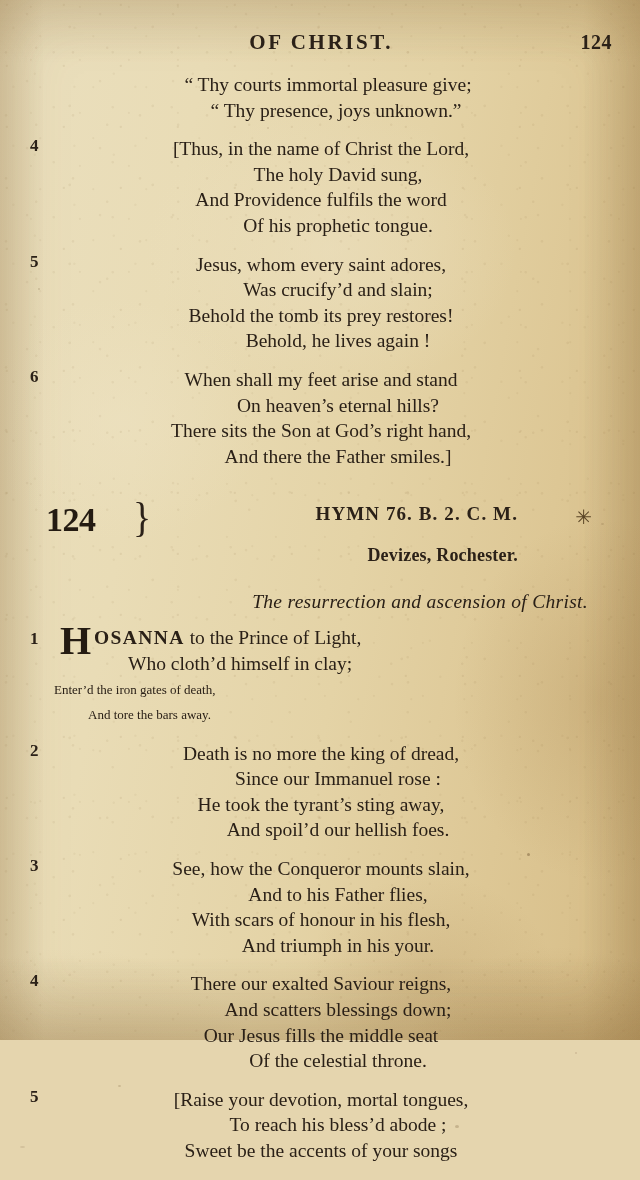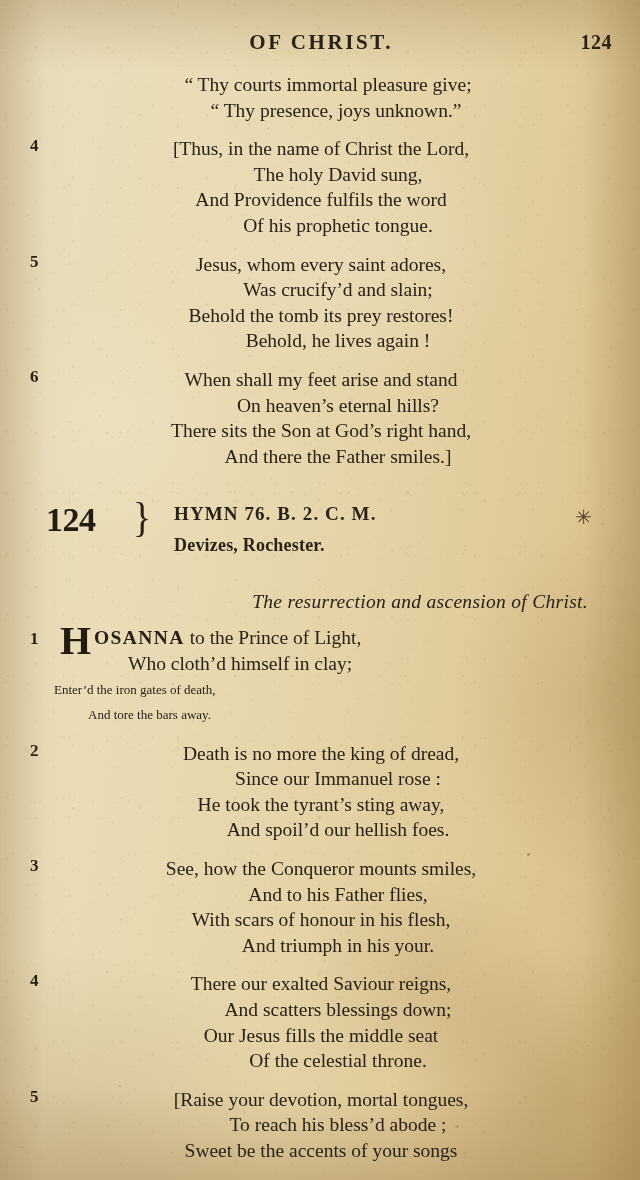--- a/index.html
+++ b/index.html
@@ -11,21 +11,21 @@
     height: 1180px;
     overflow: hidden;
     background: #e5d5ae;
     font-family: "Liberation Serif", "DejaVu Serif", serif;
   }
 
   
   .page {
     position: relative;
     width: 640px;
-    height: 1180px;
+    height: 1040px;
     background:
       radial-gradient(ellipse 230px 200px at 560px 1090px, rgba(150,112,60,0.30), rgba(150,112,60,0) 72%),
       radial-gradient(ellipse 210px 260px at 600px 700px,  rgba(156,118,64,0.22), rgba(156,118,64,0) 70%),
       radial-gradient(ellipse 180px 150px at 430px 980px,  rgba(150,112,60,0.16), rgba(150,112,60,0) 70%),
       radial-gradient(ellipse 300px 240px at 70px 1120px,  rgba(148,112,62,0.20), rgba(148,112,62,0) 72%),
       radial-gradient(ellipse 260px 200px at 330px 250px,  rgba(236,224,192,0.55), rgba(236,224,192,0) 72%),
       radial-gradient(ellipse 200px 170px at 120px 420px,  rgba(238,227,196,0.45), rgba(238,227,196,0) 72%),
       linear-gradient(100deg, #eadfbe 0%, #e9dcb6 26%, #e4d3a6 55%, #ddc795 78%, #d6bc86 100%);
     box-shadow: inset 0 0 70px rgba(130,98,52,0.22);
   }
@@ -156,34 +156,34 @@
     font-weight: 500;
     color: #2b2118;
     font-family: "Liberation Serif", "DejaVu Serif", serif;
     transform: scaleX(0.9);
   }
   .hymn-meta {
     position: absolute;
     left: 120px;
     right: 70px;
     top: 6px;
-    text-align: left;
+    text-align: right;
   }
   .hymn-meta .l1 {
     font-size: 19px;
     font-weight: bold;
     letter-spacing: 1.1px;
     color: #2b2118;
     white-space: nowrap;
   }
   .hymn-meta .l2 {
     font-size: 18px;
     font-weight: bold;
     letter-spacing: 0.2px;
-    margin-top: 10px;
+    margin-top: 20px;
     color: #2b2118;
     white-space: nowrap;
   }
   .ornament {
     position: absolute;
     right: -4px;
     top: 10px;
     font-size: 20px;
     line-height: 1;
     color: #5a4526;
@@ -322,21 +322,21 @@
         <div class="ln">Death is no more the king of dread,</div>
         <div class="ln indent">Since our Immanuel rose :</div>
         <div class="ln">He took the tyrant’s sting away,</div>
         <div class="ln indent">And spoil’d our hellish foes.</div>
       </div>
     </div>
 
     <div class="stanza">
       <span class="vnum">3</span>
       <div class="vbody">
-        <div class="ln">See, how the Conqueror mounts smiles,</div>
+        <div class="ln">See, how the Conqueror mounts slain,</div>
         <div class="ln indent">And to his Father flies,</div>
         <div class="ln">With scars of honour in his flesh,</div>
         <div class="ln indent">And triumph in his your.</div>
       </div>
     </div>
 
     <div class="stanza">
       <span class="vnum">4</span>
       <div class="vbody">
         <div class="ln">There our exalted Saviour reigns,</div>

